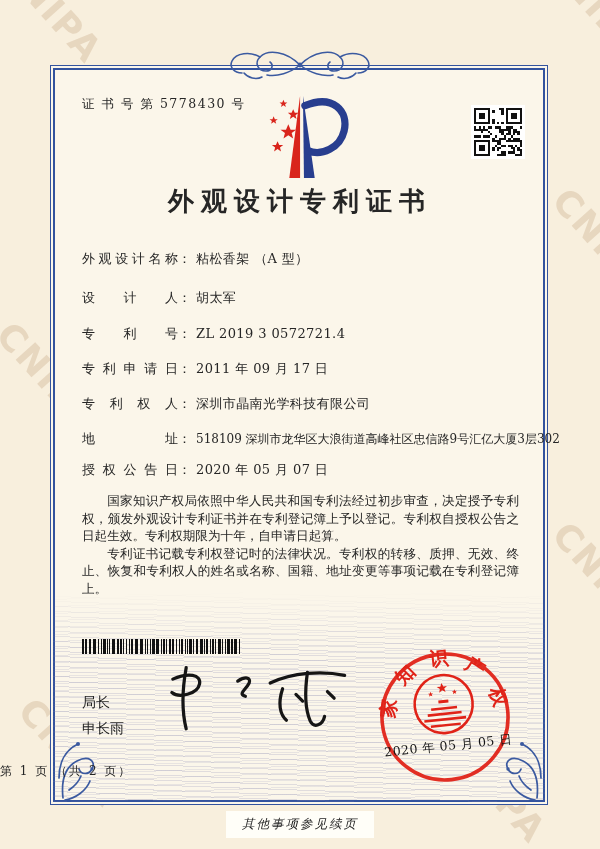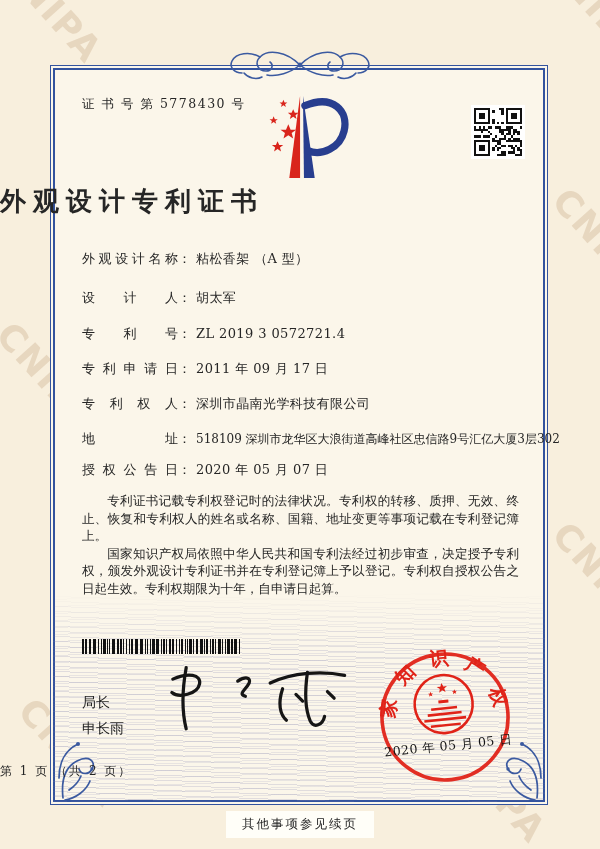--- a/index.html
+++ b/index.html
@@ -19,40 +19,40 @@
          mask-image:linear-gradient(180deg,transparent,#000 28%)}
   .ornament{position:absolute;left:214px;top:44px;width:172px;height:42px}
   .corner{position:absolute;width:56px;height:66px}
   .corner.bl{left:55px;top:736px}
   .corner.br{left:489px;top:736px;transform:scaleX(-1)}
   .certno{position:absolute;left:82px;top:96px;font-size:12.5px;letter-spacing:1.5px}
   .logo{position:absolute;left:252px;top:94px;width:100px;height:88px}
   .qr{position:absolute;left:471px;top:105px;width:54px;height:54px;background:#fff;
       padding:3px;box-sizing:border-box}
   .qr svg{display:block;width:100%;height:100%}
-  .title{position:absolute;left:0;top:184px;width:100%;text-align:left;font-size:26px;
+  .title{position:absolute;left:0;top:184px;width:100%;text-align:center;font-size:26px;
          font-weight:700;letter-spacing:7px}
   .row{position:absolute;left:82px;width:440px;font-size:13px;white-space:nowrap}
   .flabel{display:inline-block;width:96px;text-align:justify;text-align-last:justify;vertical-align:top}
   .colon{margin-right:5px}
   .fvalue{letter-spacing:.4px}
   .row.addr .fvalue{font-size:12px;letter-spacing:0}
   .grant2{position:absolute;left:218px;top:0}
   .paras{position:absolute;left:82px;top:492px;width:437px;font-size:12.6px;line-height:17.6px;
          text-align:justify}
   .paras p{margin:0;text-indent:2em}
   .barcode{position:absolute;left:82px;top:639px;width:158px;height:15px}
   .signer{position:absolute;left:82px;top:690px;font-size:14px;line-height:26px;
           font-family:Liberation Mono, monospace;color:#222}
   .sig{position:absolute;left:148px;top:658px;width:210px;height:90px}
   .seal{position:absolute;left:374px;top:646px;width:142px;height:142px;transform:rotate(-6deg)}
   .pageinfo{position:absolute;left:0;top:763px;width:100%;font-size:12px;
             letter-spacing:2px}
   .note{position:absolute;left:50%;top:811px;transform:translateX(-50%);background:#fffef8;
-        padding:5px 16px;font-size:12.5px;letter-spacing:2px;white-space:nowrap}
+        padding:5px 16px;font-size:12.5px;font-style:italic;letter-spacing:2px;white-space:nowrap}
 </style>
 </head>
 <body>
 
 <span class="wm" style="left:-14px;top:-12px">CNIPA</span>
 <span class="wm" style="left:530px;top:-16px">CNIPA</span>
 <span class="wm pink" style="left:283px;top:104px">CNIPA</span>
 <span class="wm" style="left:538px;top:222px">CNIPA</span>
 <span class="wm" style="left:-18px;top:356px">CNIPA</span>
 <span class="wm pink" style="left:60px;top:470px">CNIPA</span>
@@ -347,22 +347,22 @@
   <span class="flabel">专利权人</span><span class="colon">：</span><span class="fvalue">深圳市晶南光学科技有限公司</span>
 </div>
 <div class="row addr" style="top:430px">
   <span class="flabel">地址</span><span class="colon">：</span><span class="fvalue">518109 深圳市龙华区大浪街道高峰社区忠信路9号汇亿大厦3层302</span>
 </div>
 <div class="row" style="top:461px">
   <span class="flabel">授权公告日</span><span class="colon">：</span><span class="fvalue">2020 年 05 月 07 日</span>
 </div>
 
 <div class="paras">
+  <p>国家知识产权局依照中华人民共和国专利法经过初步审查，决定授予专利权，颁发外观设计专利证书并在专利登记簿上予以登记。专利权自授权公告之日起生效。专利权期限为十年，自申请日起算。</p>
   <p>专利证书记载专利权登记时的法律状况。专利权的转移、质押、无效、终止、恢复和专利权人的姓名或名称、国籍、地址变更等事项记载在专利登记簿上。</p>
-  <p>国家知识产权局依照中华人民共和国专利法经过初步审查，决定授予专利权，颁发外观设计专利证书并在专利登记簿上予以登记。专利权自授权公告之日起生效。专利权期限为十年，自申请日起算。</p>
 </div>
 
 <svg class="barcode" id="bc-svg" viewBox="0 0 158 15" preserveAspectRatio="none">
     <rect x="0" y="0" width="2" height="15" fill="#111"></rect>
     <rect x="3" y="0" width="2" height="15" fill="#111"></rect>
     <rect x="7" y="0" width="2" height="15" fill="#111"></rect>
     <rect x="11" y="0" width="3" height="15" fill="#111"></rect>
     <rect x="16" y="0" width="1" height="15" fill="#111"></rect>
     <rect x="19" y="0" width="1" height="15" fill="#111"></rect>
     <rect x="21" y="0" width="3" height="15" fill="#111"></rect>

